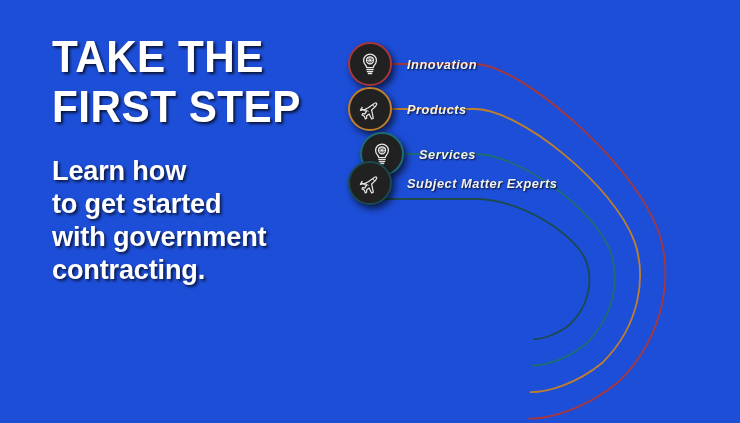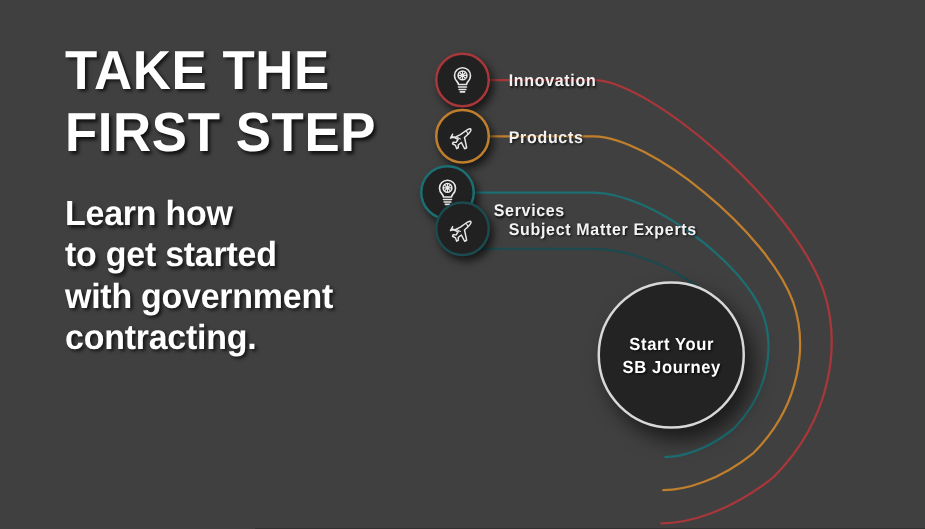--- a/index.html
+++ b/index.html
@@ -7,21 +7,21 @@
 
   html, body {
     width:740px; height:423px;
     overflow:hidden;
     background:#1e1e1e;
   }
 
   #stage {
     position:relative;
     width:740px; height:423px;
-    background:#404040;
+    background:#1d4ed8;
     font-family:"Liberation Sans", sans-serif;
     -webkit-font-smoothing:antialiased;
   }
 
   
   .copy {
     position:absolute;
     left:52px; top:32px;
     width:300px;
   }
@@ -49,21 +49,21 @@
     transform:scaleX(0.97);
     transform-origin:left center;
     text-shadow:2px 2px 3px rgba(0,0,0,0.7);
     white-space:pre-line;
   }
 
   
   #diagram {
     position:absolute;
     left:330px; top:0;
-    width:410px; height:368px;
+    width:410px; height:368px;font-style:italic;
   }
   #arcs { position:absolute; left:0; top:0; width:410px; height:423px; }
 
   .node {
     position:absolute;
     display:flex;
     align-items:center;
     height:44px;
   }
   .node-circle {
@@ -162,21 +162,21 @@
             <span>
               <svg width="27" height="27" viewBox="0 0 27 27" fill="none" stroke="#e8e8e8" stroke-width="1.2" stroke-linejoin="round">
                 <path d="M3.4 14.4l4.6-1.1 3.3-1.6 4.6-3.3c1.4-1 2.5-1.6 3.3-1.4.6.2.7.9.3 1.8-.4.8-1.2 1.8-2.3 2.8l-2.6 2.4 1.1 5.1.6 3.1-1.6.8-2.6-5-2.4 1.8-.1 2.4-1.3.7-.9-2.6-2.4-1.3.6-1.3 2.3.2 1.6-2.5-5.2-2.4.8-1.6z"></path>
                 <path d="M8 13.3l3.6 2.1" stroke-width="0.9"></path>
                 <path d="M15.6 8.4l2.2 3.1" stroke-width="0.9"></path>
               </svg>
             </span>
           </div>
           <div class="node-label">Products</div>
         </div>
-        <div class="node" style="left: 6px; top: 132px; align-items: flex-end;">
+        <div class="node" style="left: 30px; top: 132px;">
           <div class="node-circle" style="border-color: rgb(29, 110, 114);">
             <span>
               <svg width="26" height="26" viewBox="0 0 26 26" fill="none" stroke="#e8e8e8" stroke-width="1.3">
                 <path d="M13 3.2c-3.6 0-6.4 2.8-6.4 6.3 0 2.3 1.1 3.8 2.2 5 .6.7.9 1.3.9 2.1h6.6c0-.8.3-1.4.9-2.1 1.1-1.2 2.2-2.7 2.2-5 0-3.5-2.8-6.3-6.4-6.3z" stroke-linejoin="round"></path>
                 <circle cx="13" cy="9.3" r="3.5"></circle>
                 <path d="M13 5.8v7M9.5 9.3h7M10.5 6.8l5 5M15.5 6.8l-5 5" stroke-width="0.85"></path>
                 <path d="M9.8 18.6h6.4M10.3 20.6h5.4M11.3 22.5h3.4" stroke-linecap="round"></path>
               </svg>
             </span>
           </div>
@@ -189,19 +189,15 @@
                 <path d="M3.4 14.4l4.6-1.1 3.3-1.6 4.6-3.3c1.4-1 2.5-1.6 3.3-1.4.6.2.7.9.3 1.8-.4.8-1.2 1.8-2.3 2.8l-2.6 2.4 1.1 5.1.6 3.1-1.6.8-2.6-5-2.4 1.8-.1 2.4-1.3.7-.9-2.6-2.4-1.3.6-1.3 2.3.2 1.6-2.5-5.2-2.4.8-1.6z"></path>
                 <path d="M8 13.3l3.6 2.1" stroke-width="0.9"></path>
                 <path d="M15.6 8.4l2.2 3.1" stroke-width="0.9"></path>
               </svg>
             </span>
           </div>
           <div class="node-label">Subject Matter Experts</div>
         </div>
       </div>
 
-    <div id="cta">
-      <div class="cta-text">Start Your
-SB Journey</div>
-    </div>
   </div>
 
 </div>
 
 </body></html>

